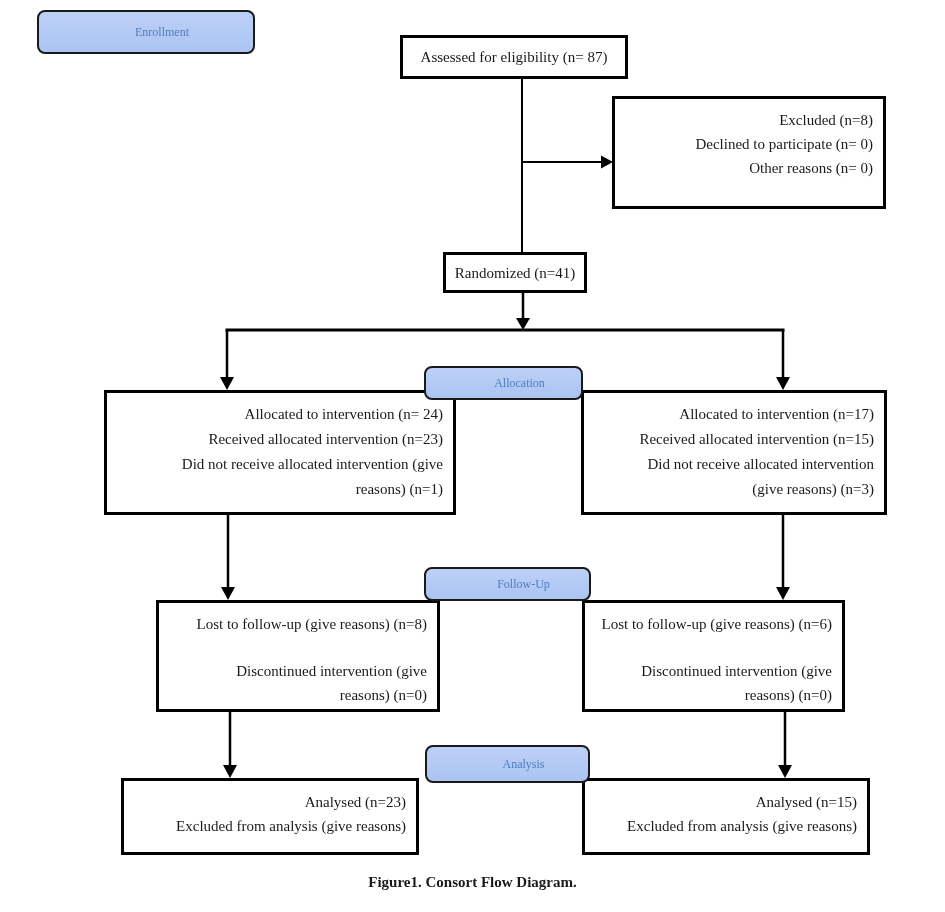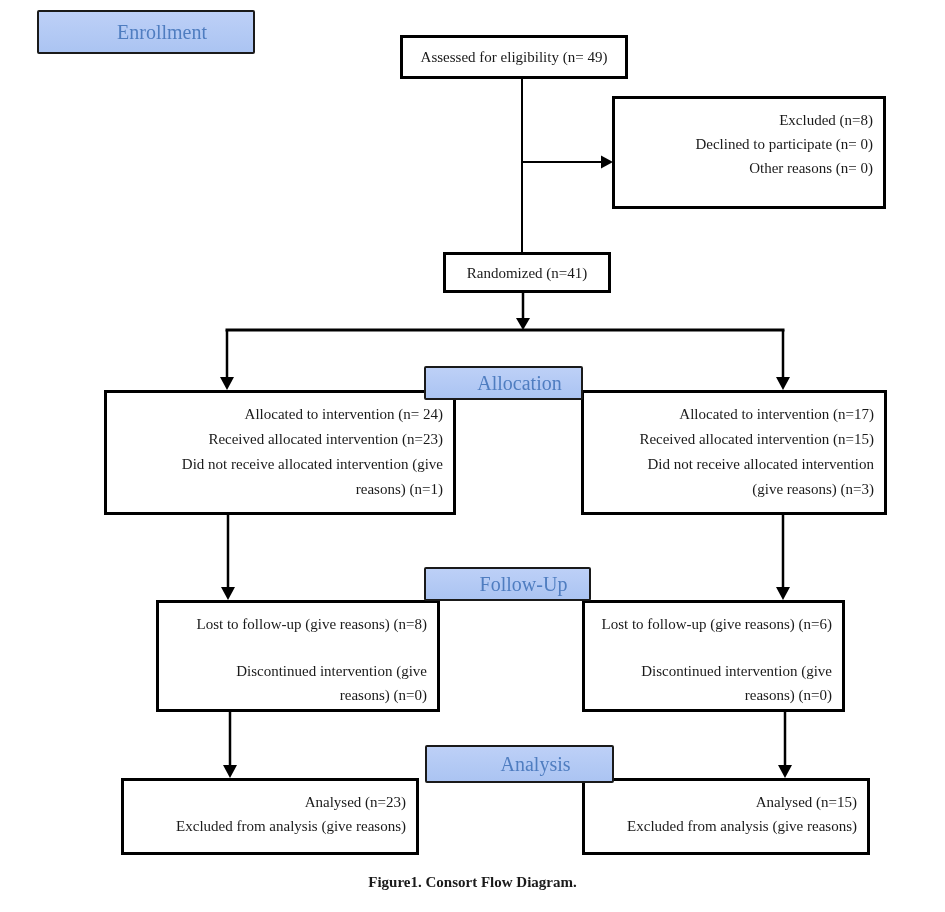--- a/index.html
+++ b/index.html
@@ -29,46 +29,46 @@
   .i1{margin-left:11px;}
   .i2{margin-left:18px;}
   .i3{margin-left:36px;}
   .gap{margin-top:23px;}
   .lh25 .line{line-height:25px;}
   
   .stage{
     position:absolute;
     box-sizing:border-box;
     border:2px solid #1a1a1a;
-    border-radius:2px;
+    border-radius:8px;
     background:linear-gradient(to bottom,var(--stage-fill-light,#bdd0f7),var(--stage-fill,#abc4f2));
     color:var(--stage-text,#4f7dc0);
     display:flex;align-items:center;justify-content:center;
-    font-size:20px;
+    font-size:12px;
     z-index:2;
     padding-left:32px;
   }
   
   #caption{
     position:absolute;
     left:0;top:874px;width:945px;
     text-align:center;
     font-weight:bold;
     font-size:15px;
     z-index:1;
   }
   
   #stage-enrollment{left:37px;top:10px;width:218px;height:44px;}
   #stage-allocation{left:424px;top:366px;width:159px;height:34px;}
   #stage-followup  {left:424px;top:567px;width:167px;height:34px;text-align:center;}
-  #stage-analysis  {left:425px;top:745px;width:189px;height:38px;}
+  #stage-analysis  {left:425px;top:745px;width:165px;height:38px;}
 
   #box-assessed   {left:400px;top:35px; width:228px;height:44px;}
   #box-excluded   {left:612px;top:96px; width:274px;height:113px;}
-  #box-randomized {left:443px;top:252px;width:168px;height:41px;}
+  #box-randomized {left:443px;top:252px;width:144px;height:41px;}
   #box-alloc-left {left:104px;top:390px;width:352px;height:125px;}
   #box-alloc-right{left:581px;top:390px;width:306px;height:125px;}
   #box-fu-left    {left:156px;top:600px;width:284px;height:112px;}
   #box-fu-right   {left:582px;top:600px;width:263px;height:112px;}
   #box-an-left    {left:121px;top:778px;width:298px;height:77px;}
   #box-an-right   {left:582px;top:778px;width:288px;height:77px;}
 </style>
 </head>
 <body>
 
@@ -102,21 +102,21 @@
       <line x1="785" y1="712" x2="785" y2="766" stroke-width="2.5"></line>
       <polygon points="778,765 792,765 785,778" stroke="none"></polygon>
     </g>
   </svg>
 
   <div id="stage-enrollment" class="stage">Enrollment</div>
   <div id="stage-allocation" class="stage">Allocation</div>
   <div id="stage-followup" class="stage">Follow-Up</div>
   <div id="stage-analysis" class="stage">Analysis</div>
 
-  <div id="box-assessed" class="box center">Assessed for eligibility (n= 49)</div>
+  <div id="box-assessed" class="box center">Assessed for eligibility (n= 87)</div>
 
   <div id="box-excluded" class="box lines">
     <div class="line">Excluded (n=8)</div>
     <div class="line i2">Declined to participate (n= 0)</div>
     <div class="line i2">Other reasons (n= 0)</div>
   </div>
 
   <div id="box-randomized" class="box center">Randomized (n=41)</div>
 
   <div id="box-alloc-left" class="box lines lh25">

